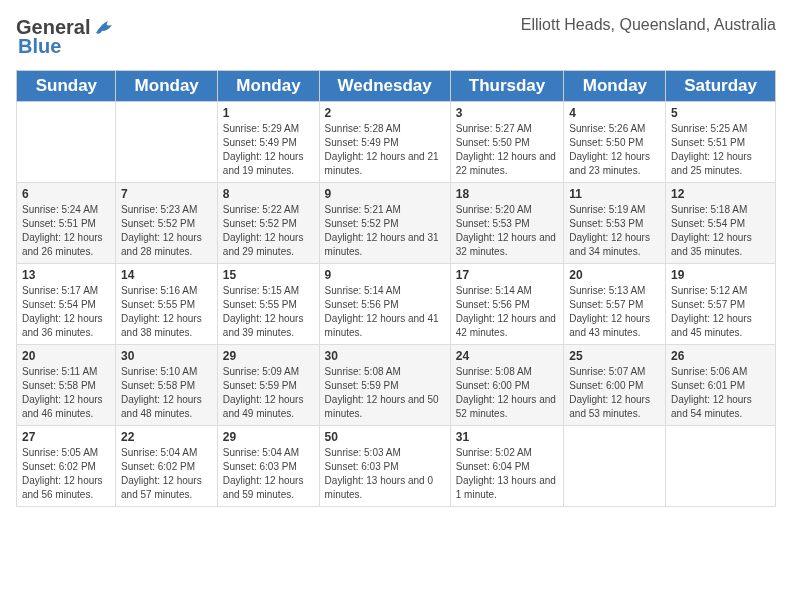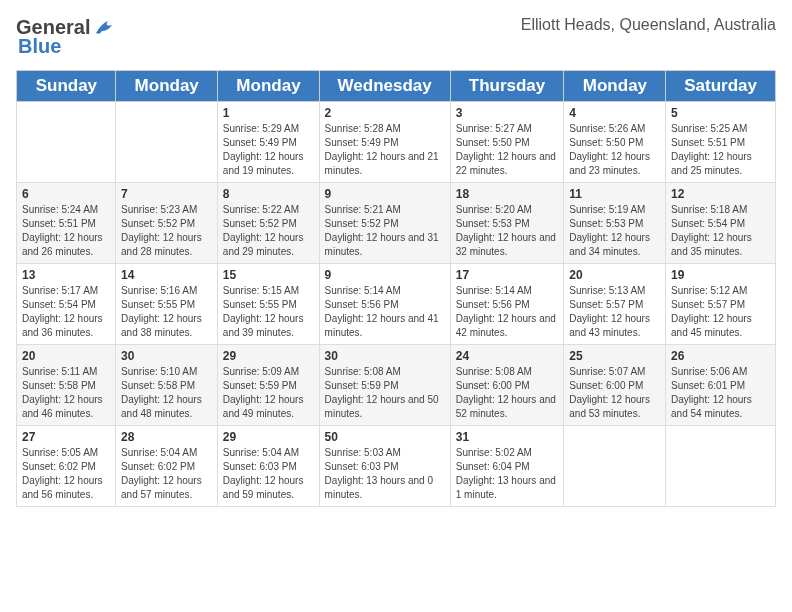--- a/index.html
+++ b/index.html
@@ -227,21 +227,21 @@
           <div class="cell-date">26</div>
           <div class="cell-info">Sunrise: 5:06 AM<br>Sunset: 6:01 PM<br>Daylight: 12 hours and 54 minutes.</div>
         </td>
       </tr>
       <tr>
         <td>
           <div class="cell-date">27</div>
           <div class="cell-info">Sunrise: 5:05 AM<br>Sunset: 6:02 PM<br>Daylight: 12 hours and 56 minutes.</div>
         </td>
         <td>
-          <div class="cell-date">28</div>
+          <div class="cell-date">22</div>
           <div class="cell-info">Sunrise: 5:04 AM<br>Sunset: 6:02 PM<br>Daylight: 12 hours and 57 minutes.</div>
         </td>
         <td>
           <div class="cell-date">29</div>
           <div class="cell-info">Sunrise: 5:04 AM<br>Sunset: 6:03 PM<br>Daylight: 12 hours and 59 minutes.</div>
         </td>
         <td>
           <div class="cell-date">50</div>
           <div class="cell-info">Sunrise: 5:03 AM<br>Sunset: 6:03 PM<br>Daylight: 13 hours and 0 minutes.</div>
         </td>

